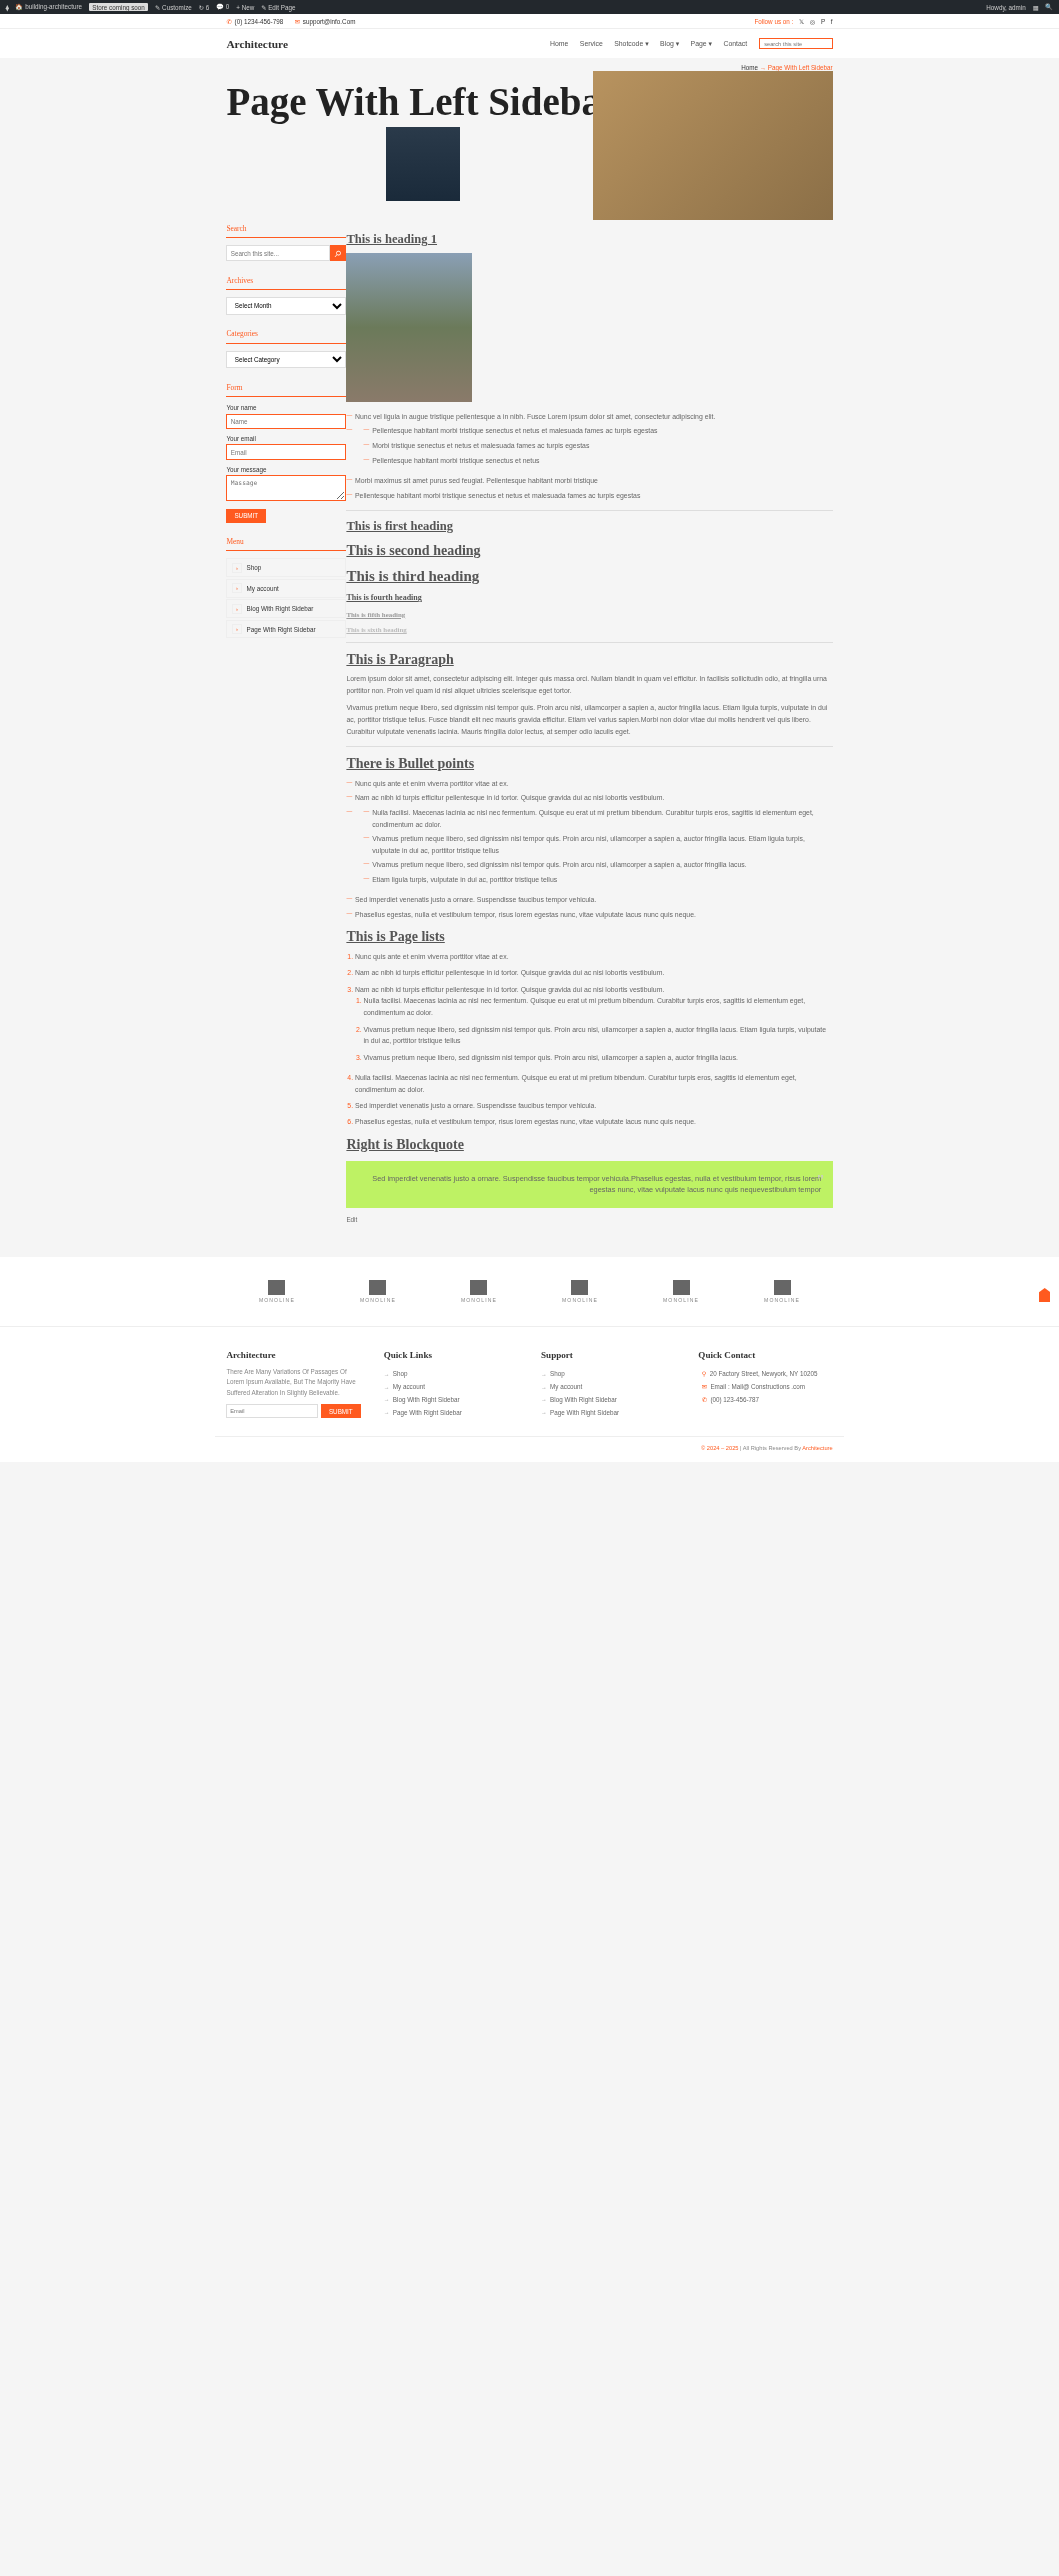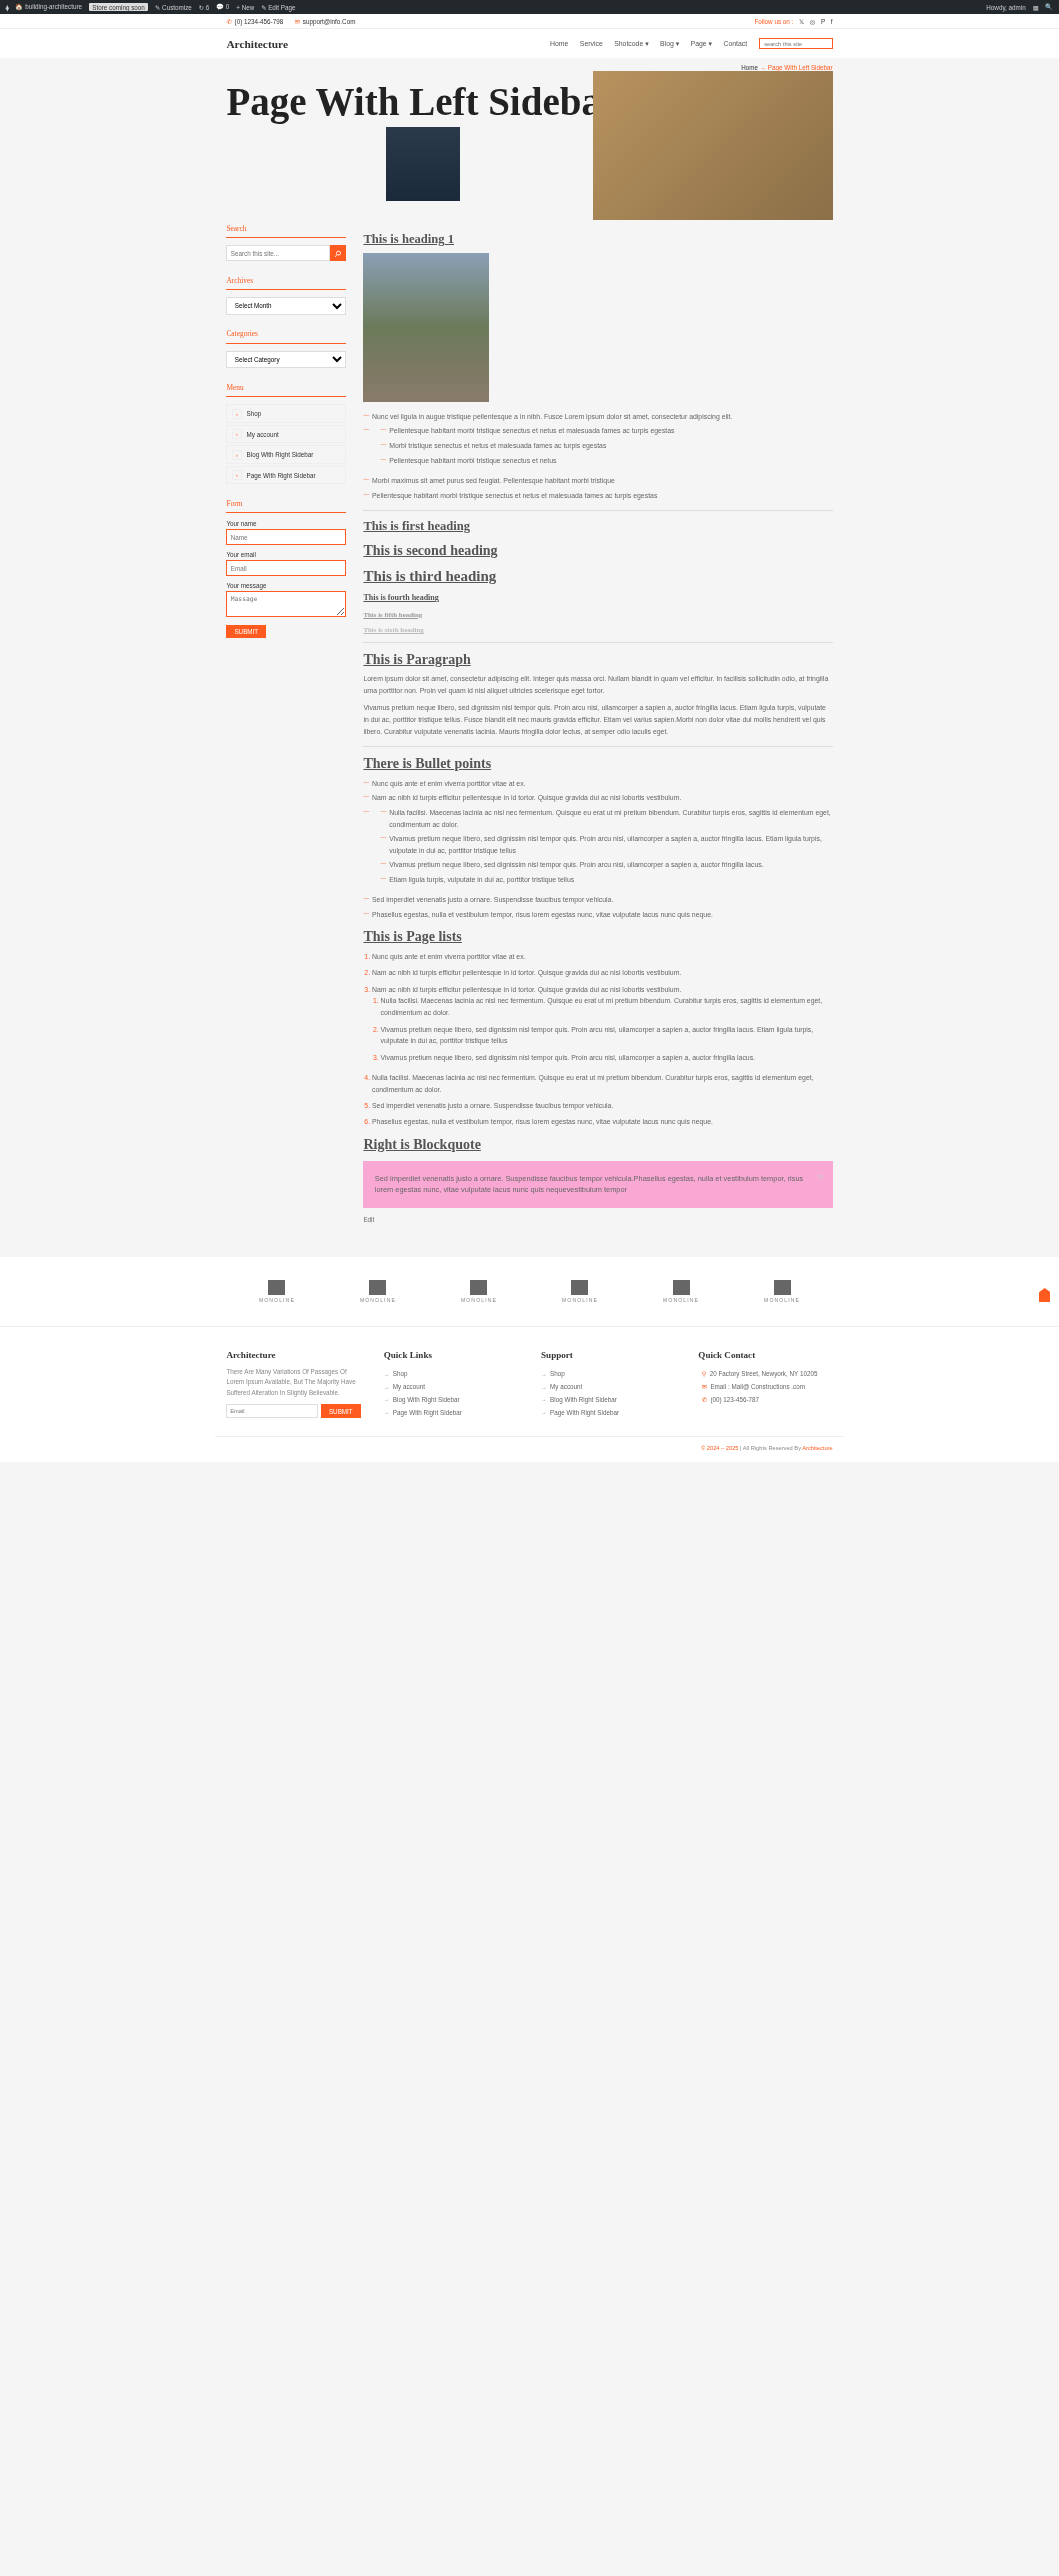--- a/index.html
+++ b/index.html
@@ -18,21 +18,21 @@
 .logo{font-family:Georgia,serif;font-weight:bold;font-size:11.4px;}
 .nav{display:flex;gap:11.4px;align-items:center;font-size:6.9px;}
 .nav a{text-decoration:none;color:#555;}
 .search-mini{border:0.6px solid #ff5a1f;padding:1.7px 4.6px;font-size:5.7px;width:74px;color:#ff5a1f;}
 .breadcrumb{max-width:629px;margin:5.7px auto 0;text-align:right;padding:0 11.4px;font-size:6.3px;}
 .breadcrumb .current{color:#ff5a1f;}
 .hero{max-width:629px;margin:0 auto;padding:11.4px;position:relative;}
 .hero h1{font-family:Georgia,serif;font-size:39px;font-weight:bold;line-height:1;color:#222;}
 .hero-img1{position:absolute;right:11.4px;top:0;width:240px;height:149px;background:linear-gradient(135deg,#b8935f,#8b6f47);}
 .hero-img2{width:74px;height:74px;background:linear-gradient(180deg,#2a3a4a,#1a2a3a);margin-left:160px;margin-top:5.7px;border-radius:0;}
-.main{max-width:629px;margin:11.4px auto;display:flex;gap:17px;padding:0 11.4px;}
+.main{max-width:629px;margin:11.4px auto;display:flex;gap:0;padding:0 11.4px;}
 .sidebar{width:120px;flex-shrink:0;}
 .widget{margin-bottom:14.3px;}
 .widget-title{color:#ff5a1f;font-size:7.4px;padding-bottom:4.6px;border-bottom:1.1px solid #ff5a1f;margin-bottom:6.9px;font-family:Georgia,serif;}
 .search-box{display:flex;}
 .search-box input{flex:1;border:0.6px solid #ddd;padding:3.4px;font-size:6.3px;}
 .search-box button{background:#ff5a1f;color:#fff;border:none;width:16px;cursor:pointer;}
 .select-box{width:100%;border:0.6px solid #ddd;padding:3.4px;font-size:6.3px;background:#fff;}
 .menu-list{list-style:none;}
 .menu-list li{border:0.6px solid #eee;margin-bottom:1.7px;padding:3.4px 4.6px;font-size:6.3px;display:flex;align-items:center;gap:4.6px;}
 .menu-list li::before{content:'›';color:#ff5a1f;border:0.6px solid #eee;width:8px;height:8px;display:inline-flex;align-items:center;justify-content:center;font-size:5.7px;}
@@ -50,21 +50,21 @@
 .content-img{width:126px;height:149px;background:linear-gradient(180deg,#8a9fb5 0%,#6b7a5a 50%,#8a7a6a 100%);margin-bottom:8.6px;}
 .content p{font-size:6.9px;line-height:1.7;color:#666;margin-bottom:5.7px;}
 .content ul{list-style:none;margin-bottom:8.6px;}
 .content ul li{font-size:6.9px;line-height:1.7;color:#666;padding-left:8.6px;position:relative;margin-bottom:2.9px;}
 .content ul li::before{content:'—';position:absolute;left:0;color:#ff5a1f;font-size:5.7px;}
 .content ul ul{margin-left:8.6px;margin-top:2.9px;}
 .content ol{margin-left:8.6px;margin-bottom:8.6px;}
 .content ol li{font-size:6.9px;line-height:1.7;color:#666;margin-bottom:4.6px;}
 .content ol li::marker{color:#ff5a1f;}
 .content hr{border:none;border-top:0.6px solid #ddd;margin:8.6px 0;}
-.blockquote{background:#f9a8d4;padding:11.4px;font-size:7.4px;color:#666;line-height:1.6;position:relative;margin:8.6px 0;}
+.blockquote{background:#bef264;padding:11.4px;font-size:7.4px;color:#666;line-height:1.6;position:relative;margin:8.6px 0;text-align:right;}
 .blockquote::after{content:'"';position:absolute;top:5.7px;right:8.6px;font-size:17px;color:#ccc;font-family:Georgia,serif;}
 .edit-link{font-size:6.3px;color:#666;}
 .brands{background:#fff;padding:23px 0;margin-top:34px;}
 .brands-inner{max-width:629px;margin:0 auto;display:flex;justify-content:space-around;padding:0 11.4px;}
 .brand{text-align:center;font-size:5.1px;color:#888;letter-spacing:1.1px;}
 .brand-ic{width:17px;height:14.3px;background:#666;margin:0 auto 2.9px;}
 .footer{background:#fff;padding:23px 0 11.4px;border-top:0.6px solid #eee;}
 .footer-inner{max-width:629px;margin:0 auto;display:flex;gap:23px;padding:0 11.4px;}
 .footer-col{flex:1;}
 .footer-col h4{font-family:Georgia,serif;font-size:9.1px;margin-bottom:6.9px;}
@@ -160,37 +160,37 @@
     </div>
     <div class="widget">
       <div class="widget-title">Archives</div>
       <select class="select-box"><option>Select Month</option></select>
     </div>
     <div class="widget">
       <div class="widget-title">Categories</div>
       <select class="select-box"><option>Select Category</option></select>
     </div>
     <div class="widget">
-      <div class="widget-title">Menu</div>
-      <ul class="menu-list">
-        <li>Shop</li>
-        <li>My account</li>
-        <li>Blog With Right Sidebar</li>
-        <li>Page With Right Sidebar</li>
-      </ul>
-    </div>
-    <div class="widget">
       <div class="widget-title">Form</div>
       <label class="form-label">Your name</label>
       <input class="form-input" placeholder="Name" style="">
       <label class="form-label">Your email</label>
       <input class="form-input" placeholder="Email" style="">
       <label class="form-label">Your message</label>
       <textarea class="form-textarea" placeholder="Massage" style=""></textarea>
       <button class="submit-btn">SUBMIT</button>
+    </div>
+    <div class="widget">
+      <div class="widget-title">Menu</div>
+      <ul class="menu-list">
+        <li>Shop</li>
+        <li>My account</li>
+        <li>Blog With Right Sidebar</li>
+        <li>Page With Right Sidebar</li>
+      </ul>
     </div>
   </aside>
 
   <div class="content">
     <h2>This is heading 1</h2>
     <div class="content-img"></div>
     <ul>
       <li>Nunc vel ligula in augue tristique pellentesque a in nibh. Fusce Lorem ipsum dolor sit amet, consectetur adipiscing elit.</li>
       <li>
         <ul>

